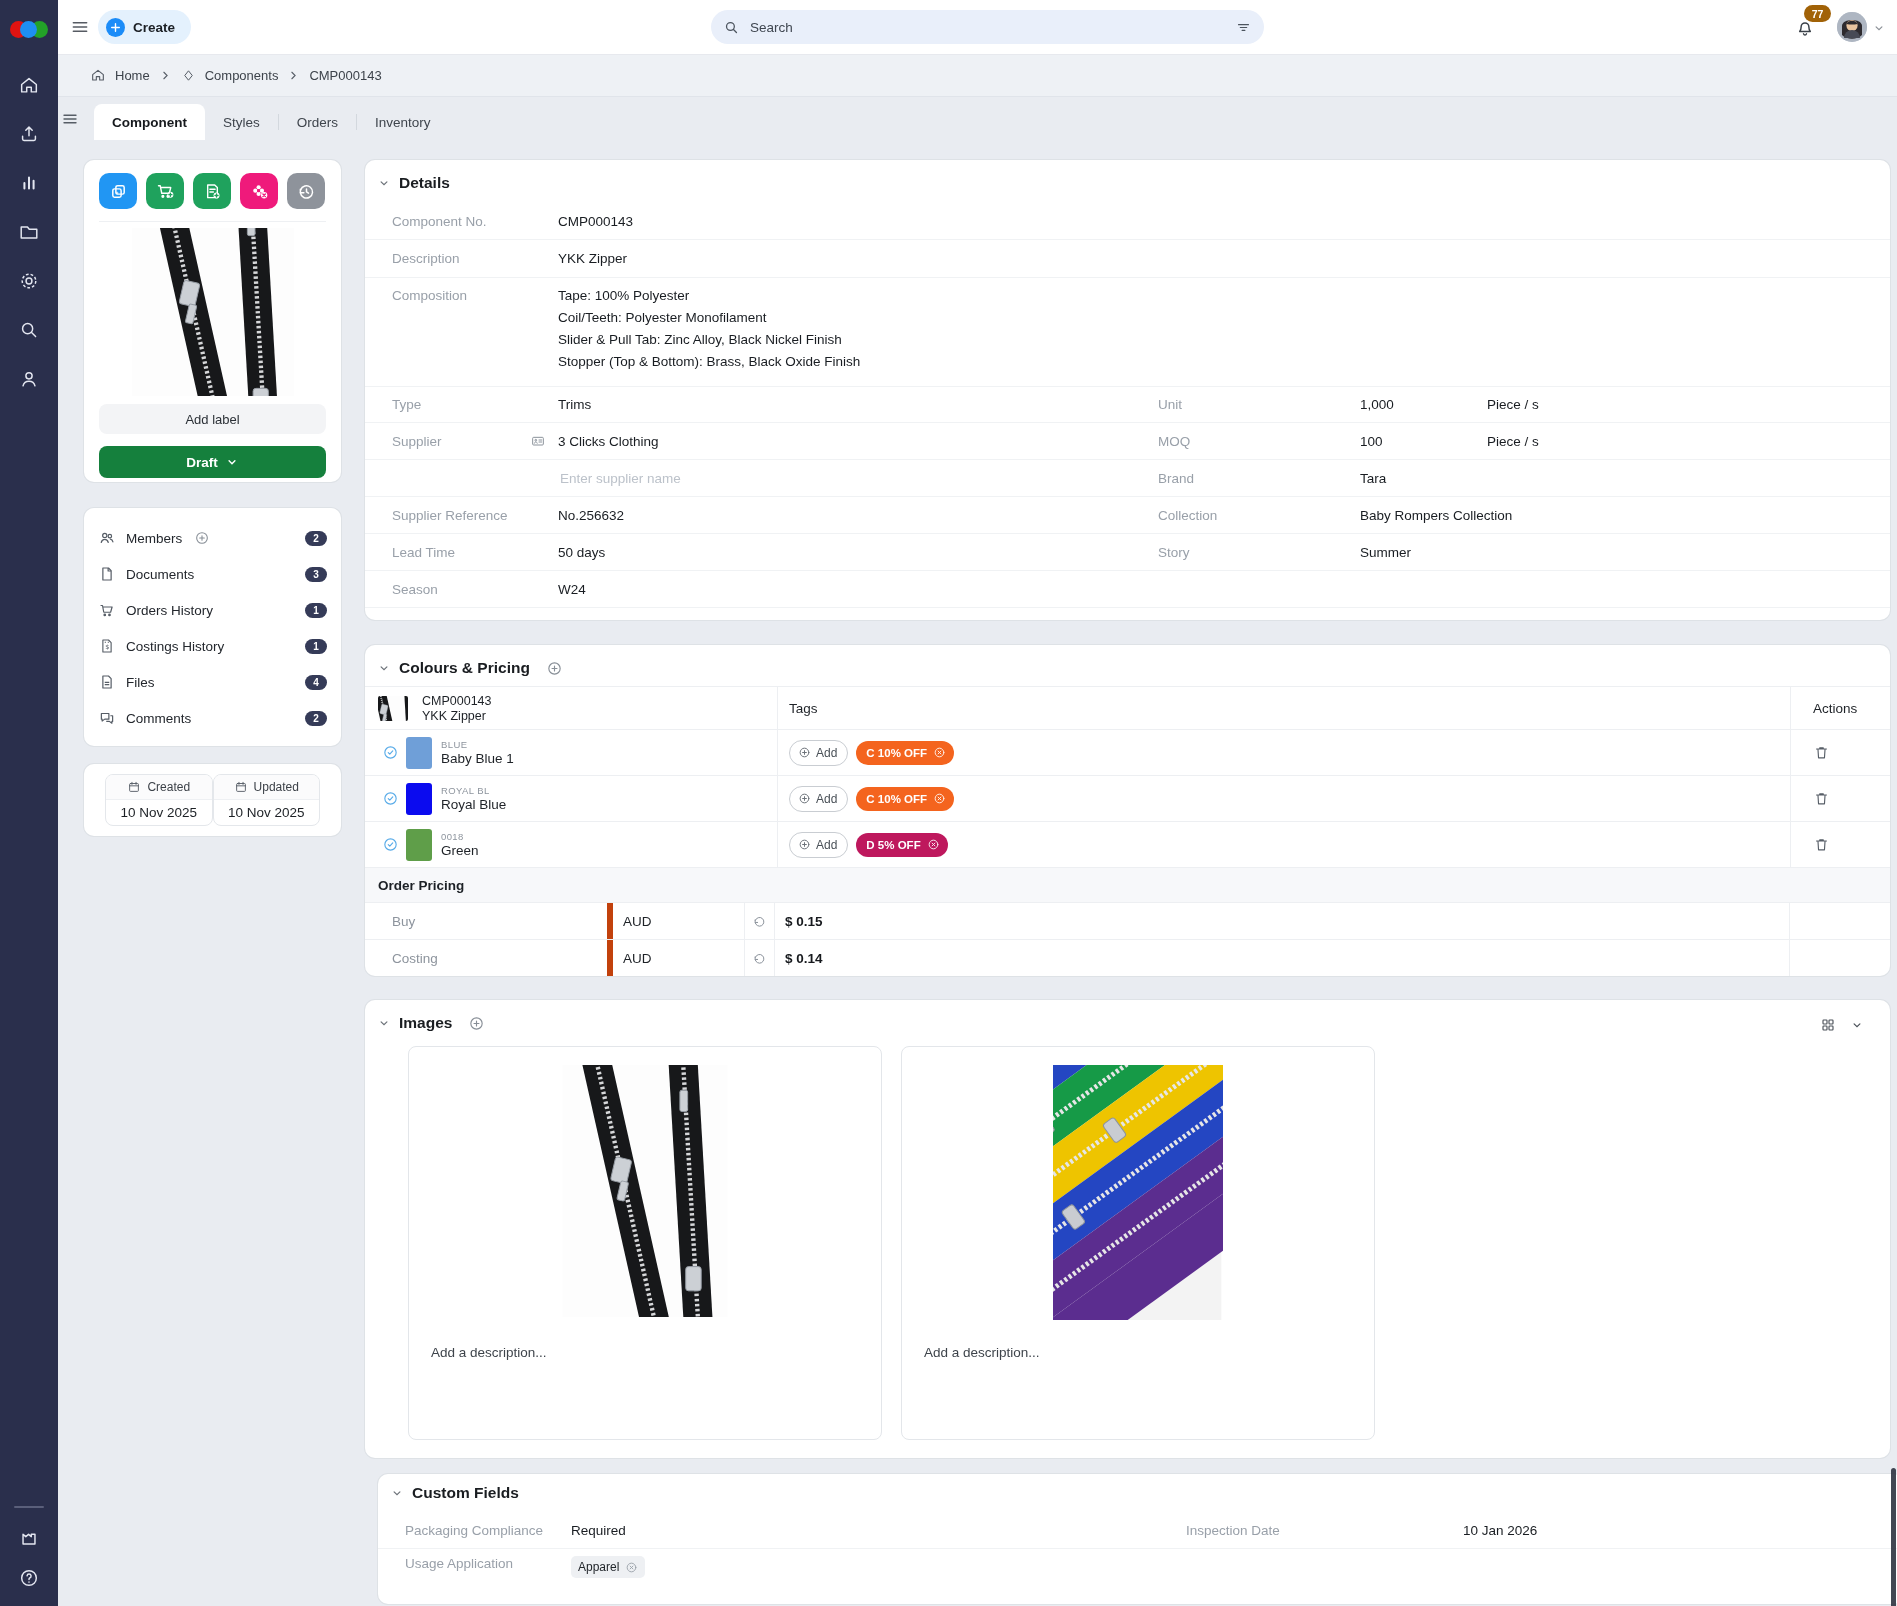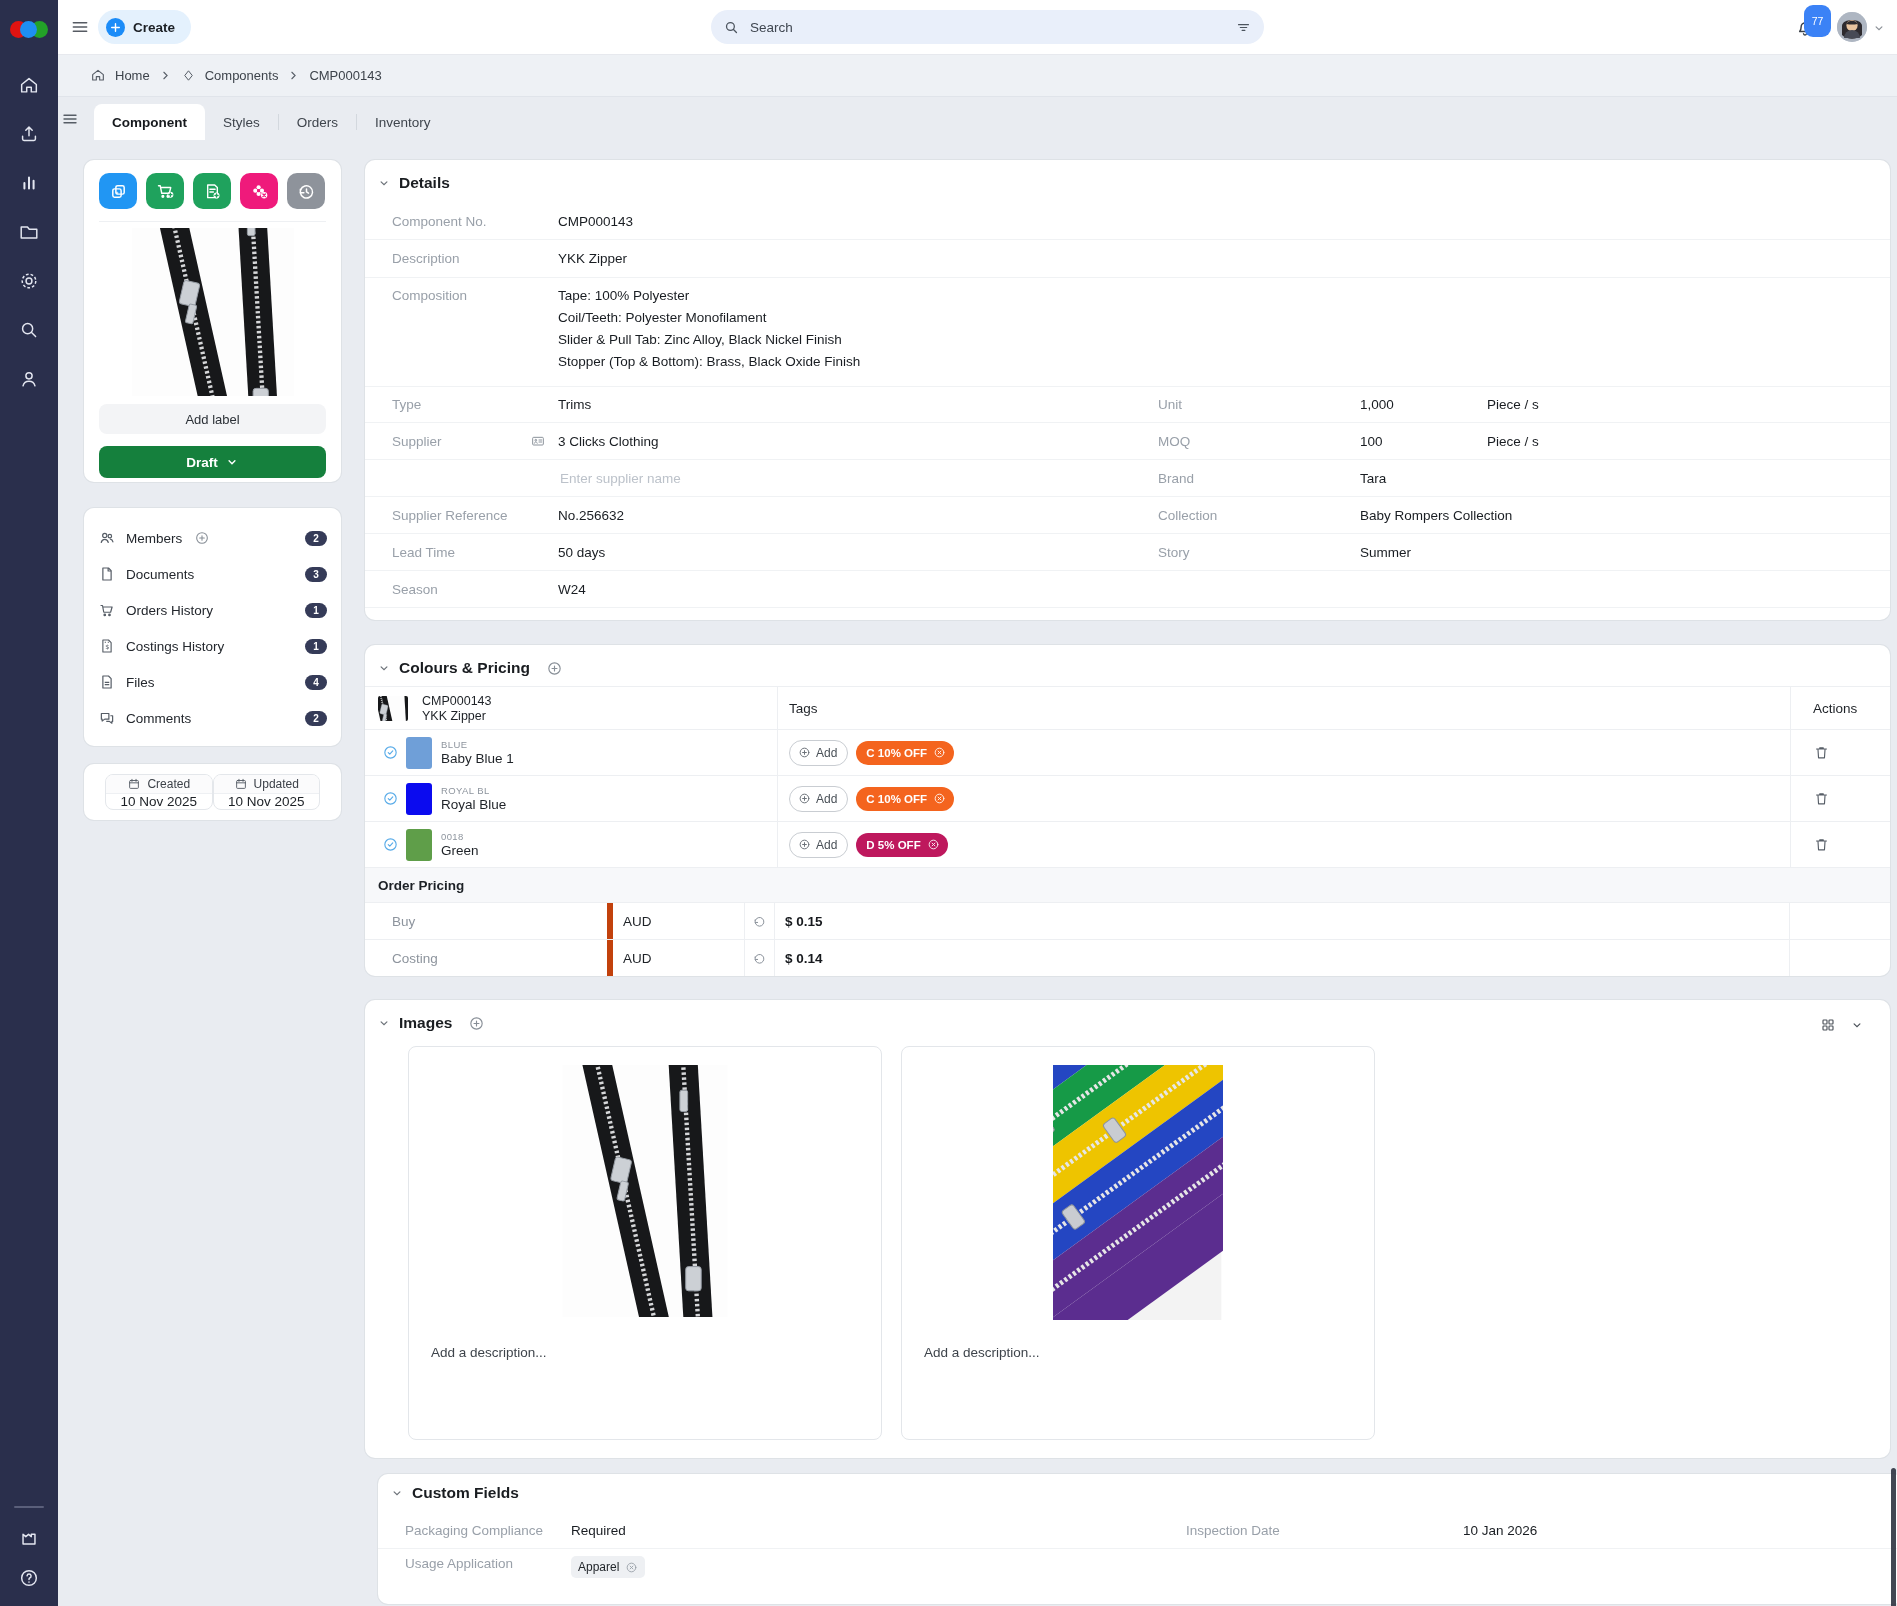--- a/index.html
+++ b/index.html
@@ -24,21 +24,21 @@
   .topbar{position:absolute;left:58px;top:0;width:1839px;height:54px;background:#fff;border-bottom:1px solid #e7e9ee;z-index:4}
   .hamb{position:absolute;left:10px;top:15px;width:24px;height:24px;color:#565b63}
   .create-btn{position:absolute;left:40px;top:10px;height:34px;border-radius:17px;background:#e4f1fd;display:flex;align-items:center;gap:8px;padding:0 16px 0 8px;cursor:pointer}
   .create-btn .plus-circ{width:19px;height:19px;border-radius:50%;background:#1b8cf8;color:#fff;display:flex;align-items:center;justify-content:center}
   .create-btn span{font-size:13.5px;color:#1c2025;font-weight:600}
   .searchbar{position:absolute;left:653px;top:10px;width:553px;height:34px;border-radius:17px;background:#e9effa;display:flex;align-items:center;padding:0 12px;box-sizing:border-box;gap:8px}
   .searchbar input{flex:1;border:none;outline:none;background:transparent;font-size:13.5px;color:#30363e;font-family:inherit}
   .searchbar input::placeholder{color:#3f4650}
   .searchbar .ic{color:#4c545e}
   .bell{position:absolute;left:1736px;top:16px;width:22px;height:22px;color:#3a4048;cursor:pointer}
-  .notif-badge{position:absolute;left:1746px;top:5px;min-width:17px;padding:0 5px;height:32px;border-radius:9px;background:#3b82f6;color:#fff;font-size:10.5px;font-weight:400;display:flex;align-items:center;justify-content:center;z-index:2}
+  .notif-badge{position:absolute;left:1746px;top:5px;min-width:17px;padding:0 5px;height:17px;border-radius:9px;background:#a16207;color:#fff;font-size:10.5px;font-weight:700;display:flex;align-items:center;justify-content:center;z-index:2}
   .avatar{position:absolute;left:1779px;top:12px;width:30px;height:30px;border-radius:50%;overflow:hidden;background:#c7cdd6;cursor:pointer}
   .user-chev{position:absolute;left:1814px;top:21px;width:14px;height:14px;color:#8b9097;cursor:pointer}
 
   
   .crumbbar{position:absolute;left:58px;top:54px;width:1839px;height:43px;background:#eef1f5;border-bottom:1px solid #e0e4ea;display:flex;align-items:center;padding-left:32px;box-sizing:border-box;gap:9px;z-index:3}
   .crumbbar .txt{font-size:13px;color:#3d434b;cursor:pointer}
   .crumbbar .cur{cursor:default}
   .crumbbar .ic{color:#565d66}
   .crumb-sep{color:#9aa1aa}
 
@@ -65,21 +65,21 @@
   
   .card-menu{left:84px;top:508px;width:257px;height:238px;padding:12px 14px;box-sizing:border-box}
   .mrow{height:36px;display:flex;align-items:center;gap:10px;cursor:pointer}
   .mrow .ic{color:#565d66;width:18px;height:18px}
   .mrow .mlabel{font-size:13.5px;color:#23272d}
   .mrow .madd{color:#878e96;width:16px;height:16px;margin-left:2px}
   .mrow .sp{flex:1}
   .badge{background:#353b58;color:#fff;font-size:10px;font-weight:700;min-width:12px;height:15px;border-radius:8px;display:flex;align-items:center;justify-content:center;padding:0 5px}
 
   
-  .card-dates{left:84px;top:764px;width:257px;height:56px;display:flex;padding:10px 21px;box-sizing:border-box}
+  .card-dates{left:84px;top:764px;width:257px;height:72px;display:flex;padding:10px 21px;box-sizing:border-box}
   .mini{flex:1;border:1px solid #e4e7eb;border-radius:8px;overflow:hidden;display:flex;flex-direction:column}
   .mini-head{display:flex;align-items:center;justify-content:center;gap:6px;height:24px;border-bottom:1px solid #eef0f3;font-size:12px;color:#3c4148;background:#fbfbfc}
   .mini-head .ic{color:#565d66}
   .mini-val{flex:1;display:flex;align-items:center;justify-content:center;font-size:13.5px;color:#1c2025}
 
   
   .sec-head{display:flex;align-items:center;gap:8px;padding:14px 0 0 12px}
   .sec-head .chev{color:#6b7178;width:14px;height:14px;cursor:pointer}
   .sec-title{font-size:15.5px;font-weight:700;color:#1a1d21}
   .sec-add{color:#878e96;width:17px;height:17px;margin-left:8px;cursor:pointer}

